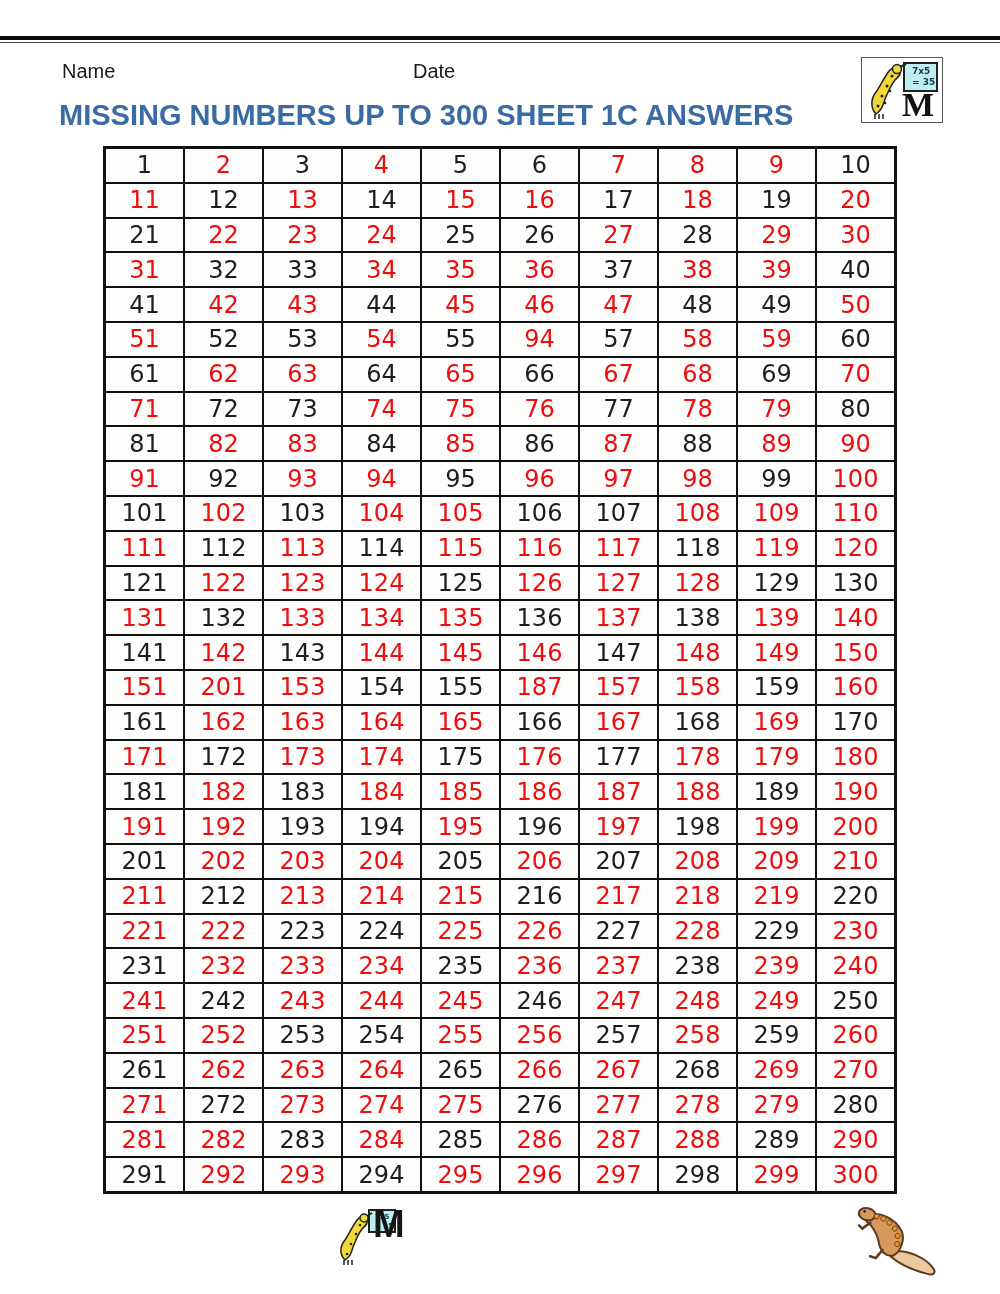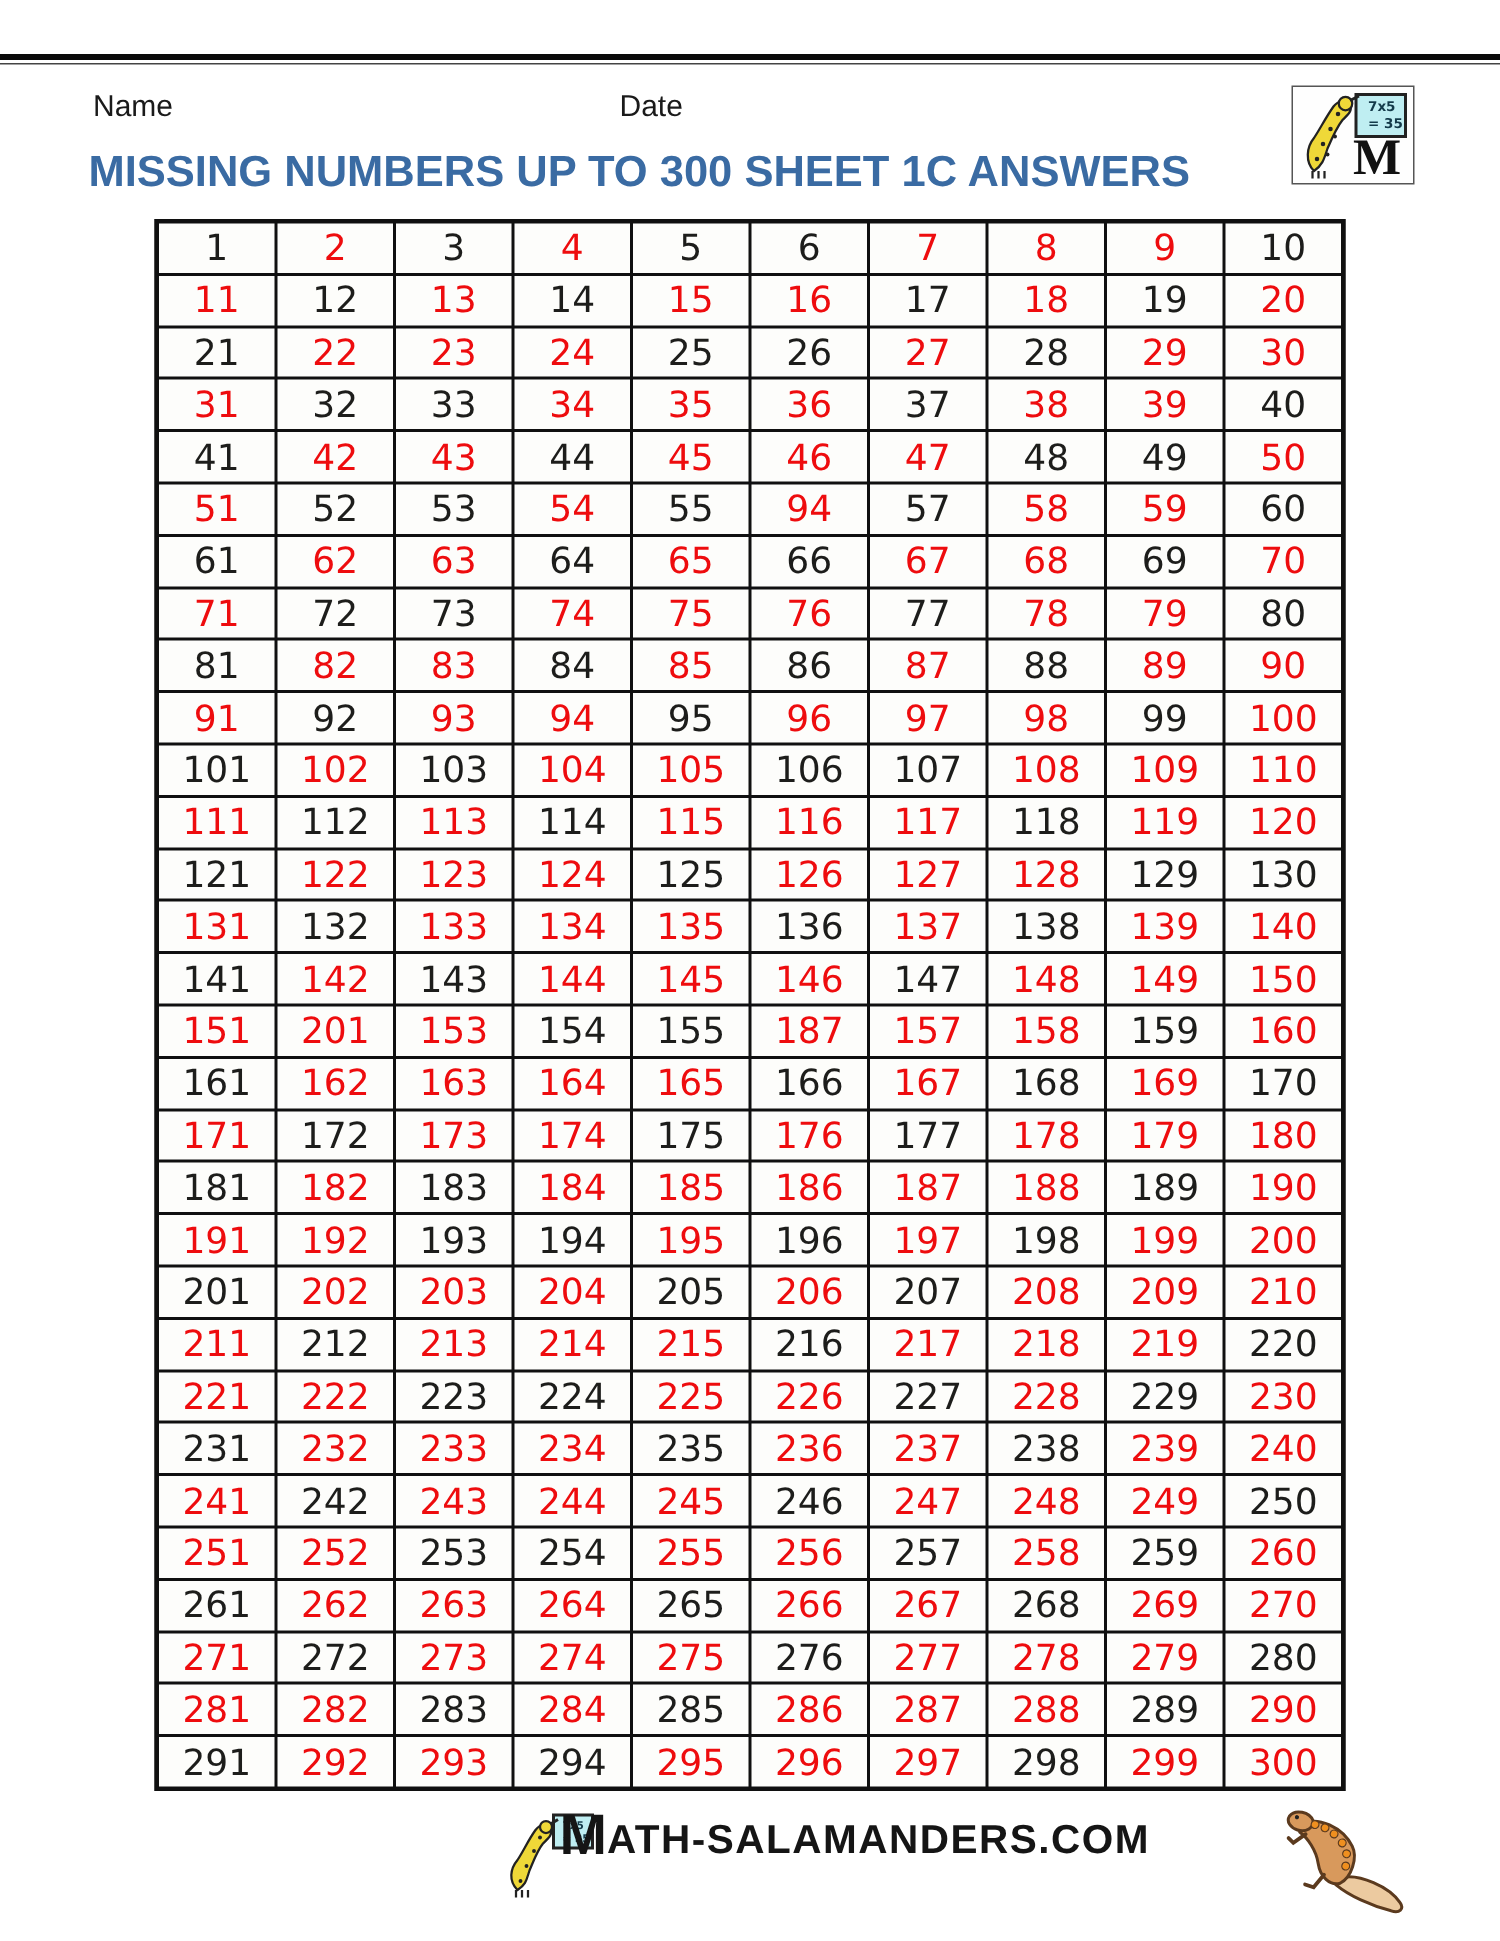--- a/index.html
+++ b/index.html
@@ -413,21 +413,20 @@
       <circle cx="27" cy="17" r="1.3" fill="#222"></circle>
         <circle cx="14" cy="46" r="1.3" fill="#222"></circle>
       <line x1="11" y1="52" x2="11" y2="57" stroke="#222" stroke-width="1.5"></line>
       <line x1="15" y1="52" x2="15" y2="57" stroke="#222" stroke-width="1.5"></line>
       <line x1="19" y1="52" x2="19" y2="57" stroke="#222" stroke-width="1.5"></line>
     </svg>
   </div>
   <div class="footer-text">
     <div class="site-line">
       <span class="site-m">M</span>
-        <span class="site-rest">ATH-SALAMANDERS.COM</span>
     </div>
   </div>
 </div>
 
 <div class="bottom-salamander">
   <svg width="110" height="80" viewBox="0 0 110 80">
     <g transform="rotate(18 55 40)">
 
       <path d="M52 48 C62 42 84 44 94 52 C98 55 96 59 90 59 C76 60 60 58 50 54 Z" fill="#eccaa0" stroke="#5b3a1e" stroke-width="2"></path>
 

